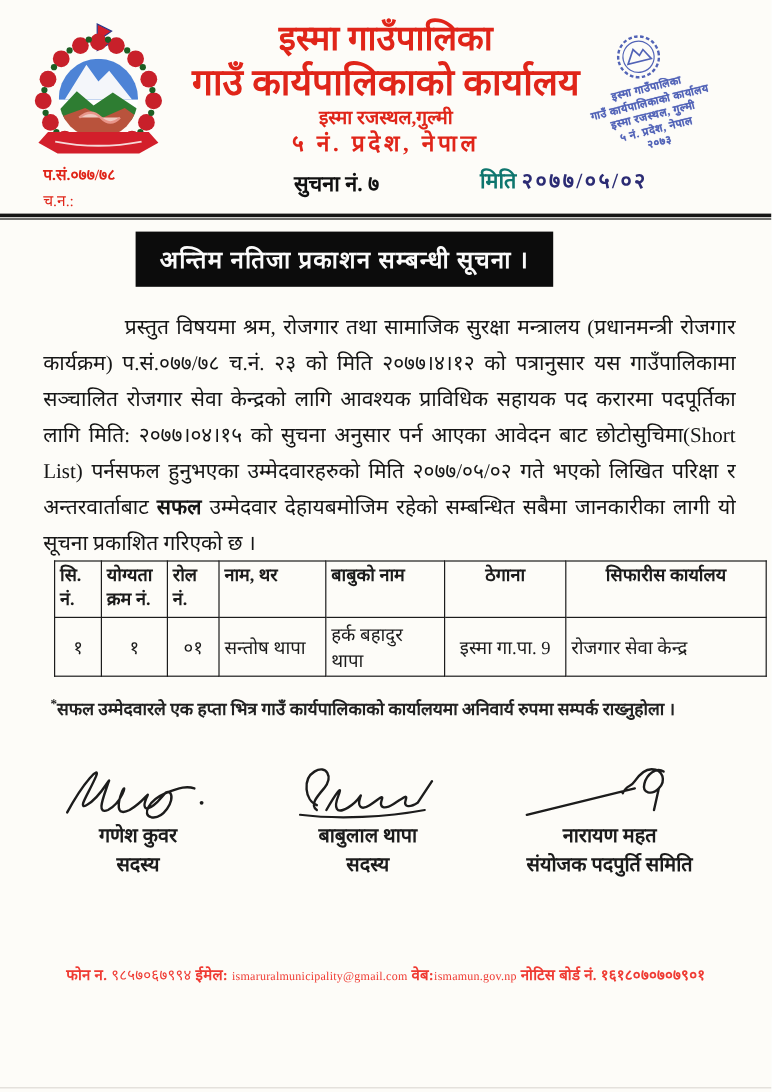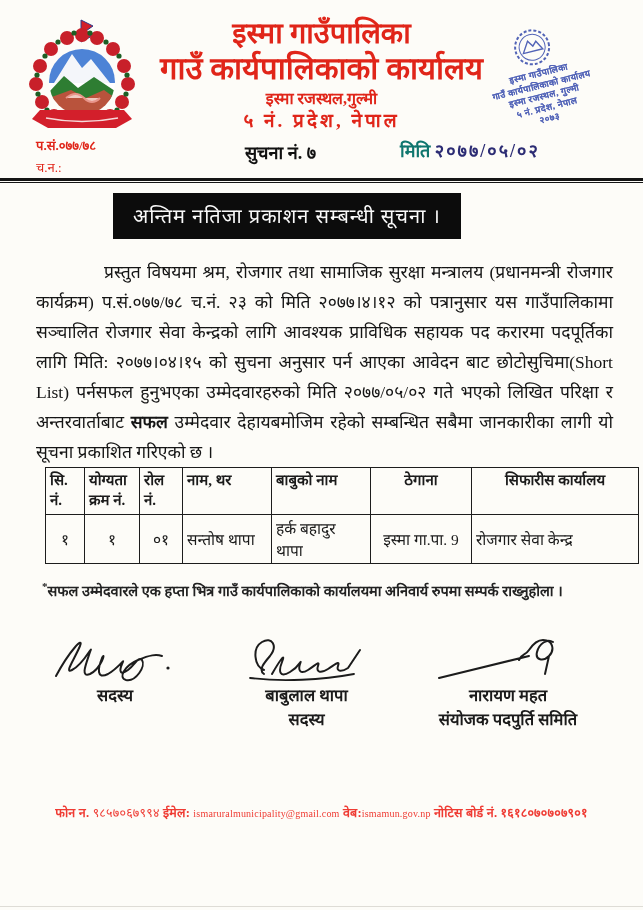--- a/index.html
+++ b/index.html
@@ -29,21 +29,21 @@
   .ch-no{position:absolute;left:36px;top:24px;font-size:13px;font-weight:normal;color:#e02519;}
   .notice-no{position:absolute;left:0;right:130px;top:6px;text-align:center;
     font-size:18px;font-weight:bold;color:#111;padding-left:48px;}
   .miti{position:absolute;right:28px;top:4px;font-size:18px;width:215px;}
   .miti .lbl{color:#0f766e;font-weight:bold;}
   .miti .val{color:#2c2c74;font-weight:bold;letter-spacing:2px;}
   .divider{margin:0;border:0;border-top:3px solid #151515;border-bottom:1px solid #151515;height:1px;}
   
   .banner{
     margin:10px 0 0 113px;width:320px;background:#0c0c0c;color:#fafafa;
-    text-align:center;font-size:20px;font-weight:normal;padding:9px 14px 10px 14px;
+    text-align:center;font-size:20px;font-weight:bold;padding:9px 14px 10px 14px;
     letter-spacing:1px;
   }
   
   .para{
     margin:18px 30px 0 36px;font-size:17.5px;line-height:30px;
     text-align:justify;text-indent:68px;color:#151515;
   }
   .para b{font-weight:bold;}
   
   .tbl-meta{position:relative;height:22px;margin:12px 45px 4px 58px;font-size:15px;font-weight:bold;}
@@ -198,20 +198,21 @@
   <div class="footnote">
     <sup>*</sup><span>सफल उम्मेदवारले एक हप्ता भित्र गाउँ कार्यपालिकाको कार्यालयमा अनिवार्य रुपमा सम्पर्क राख्नुहोला ।</span>
   </div>
 
   <div class="sig-row">
     <div class="sig-block">
       <svg width="130" height="58" viewBox="0 0 130 58">
         <path d="M6,46 C20,20 34,6 30,16 C24,30 14,44 22,40 C34,34 44,12 40,22 C36,34 30,48 40,44 C52,38 56,20 52,28 C48,38 46,50 58,44 C70,37 76,26 72,34 C69,41 70,46 78,40 C86,34 88,26 92,30 C96,36 86,52 76,50 C68,48 74,36 88,30 C100,25 106,24 112,26" fill="none" stroke="#1c1c1c" stroke-width="2" stroke-linecap="round"></path>
         <circle cx="118" cy="38" r="1.6" fill="#1c1c1c"></circle>
       </svg>
+      <div class="sig-name">गणेश कुवर</div>
       <div class="sig-role">सदस्य</div>
     </div>
     <div class="sig-block">
       <svg width="130" height="58" viewBox="0 0 130 58">
         <path d="M22,40 C12,36 10,18 20,12 C30,6 36,16 28,26 C22,33 16,40 22,44 M30,44 C38,30 44,22 40,32 C36,42 38,48 48,42 C58,36 60,28 58,34 C56,40 58,45 66,40 C74,35 78,30 76,36 C74,42 78,44 86,39 C94,34 98,30 96,36 C94,42 100,42 106,38 L118,20" fill="none" stroke="#1c1c1c" stroke-width="2" stroke-linecap="round"></path>
         <path d="M8,48 C40,52 80,50 112,44" fill="none" stroke="#1c1c1c" stroke-width="1.8" stroke-linecap="round"></path>
       </svg>
       <div class="sig-name">बाबुलाल थापा</div>
       <div class="sig-role">सदस्य</div>
     </div>

